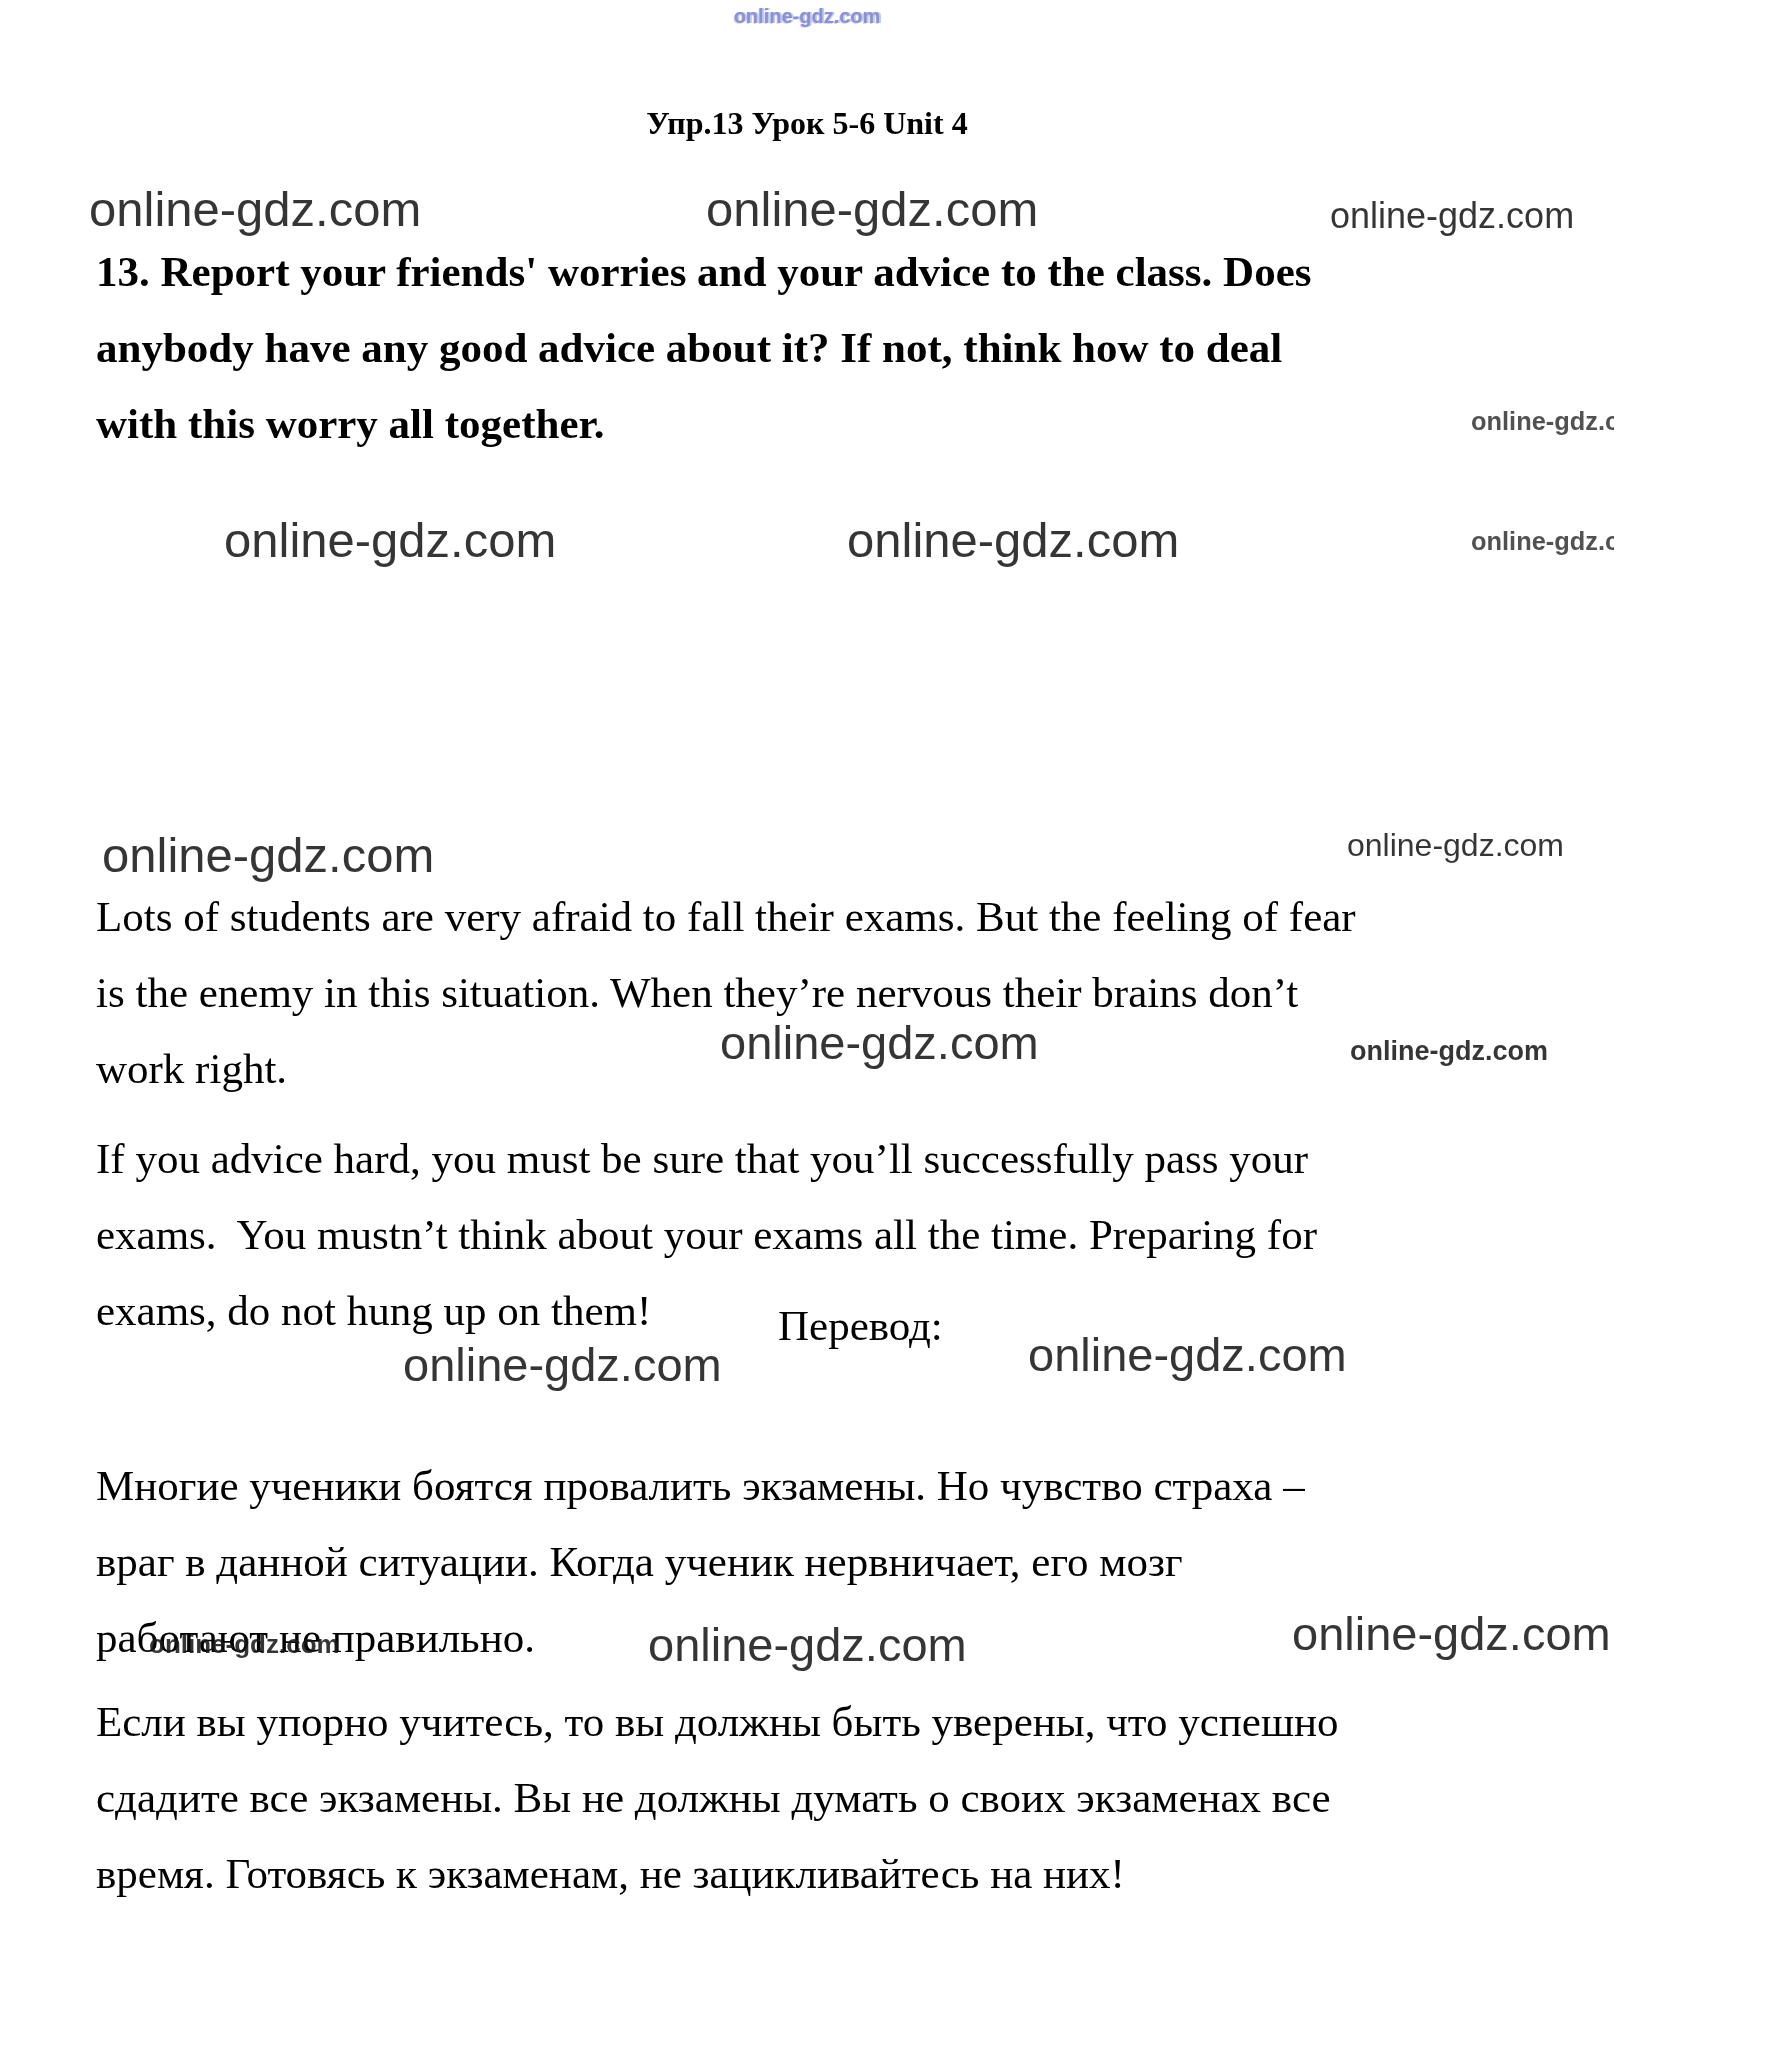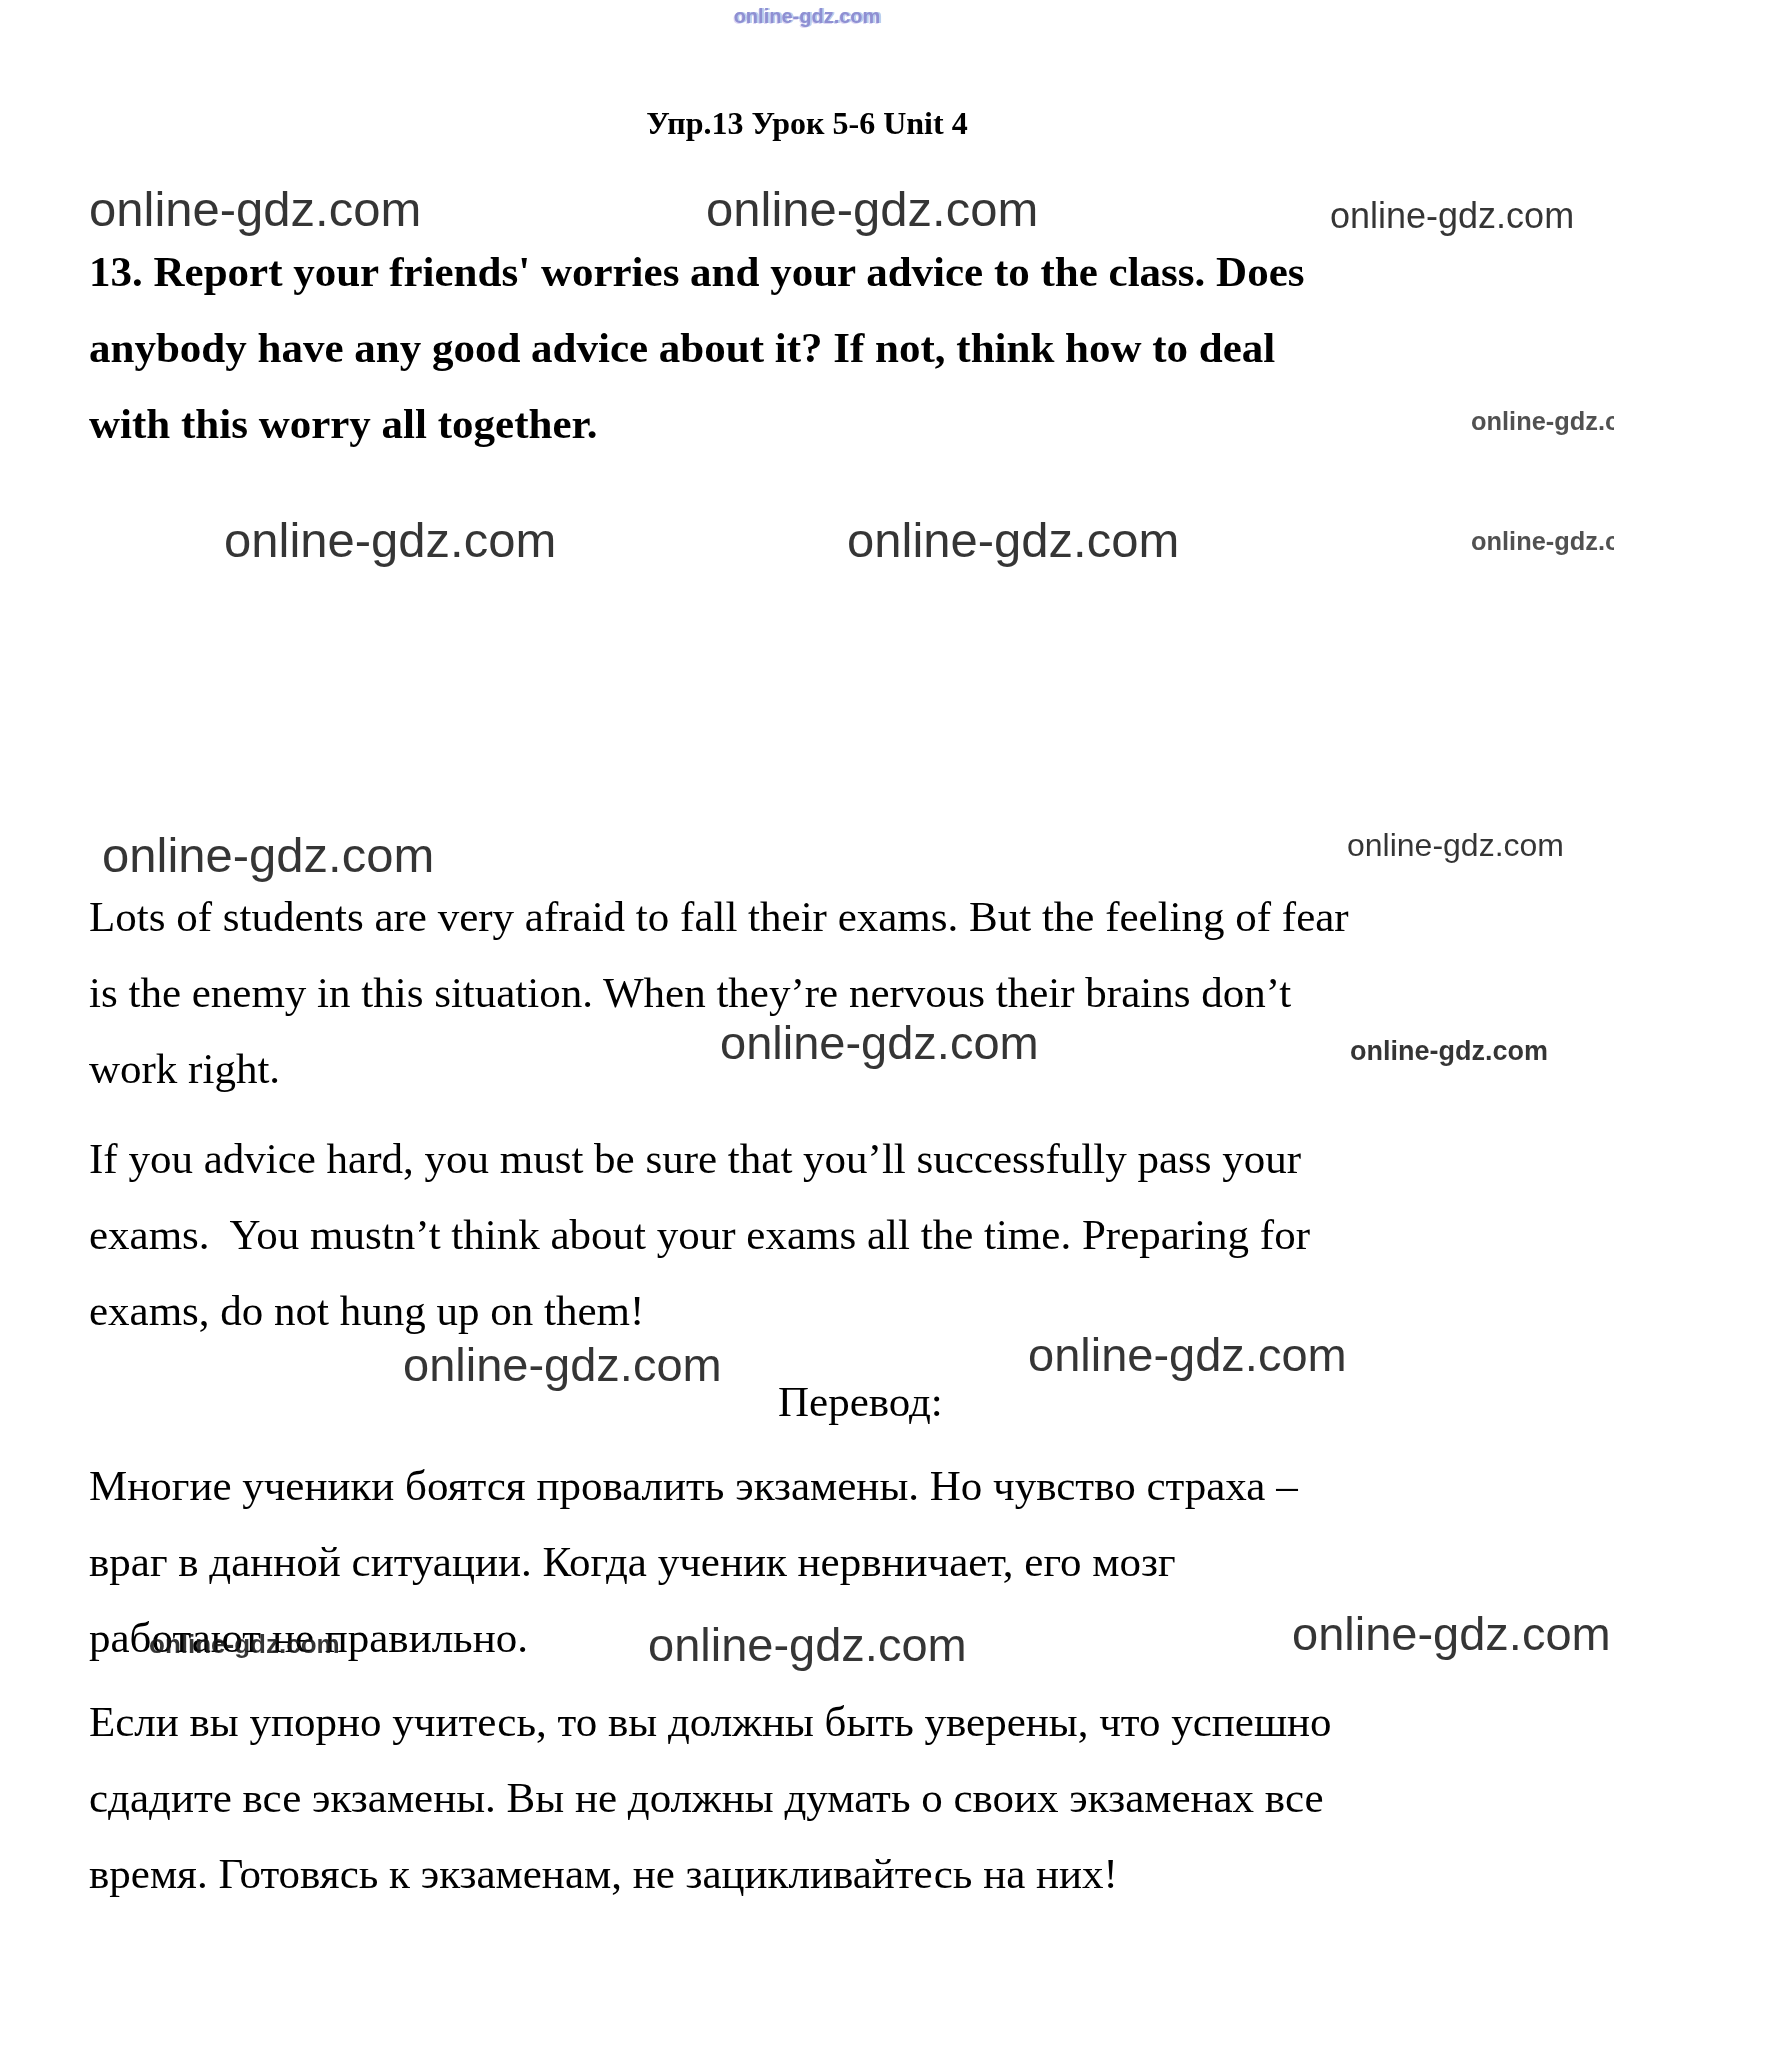--- a/index.html
+++ b/index.html
@@ -56,34 +56,34 @@
     position: absolute;
     top: 105px; left: 0; width: 100%;
     margin: 0;
     text-align: center;
     font-size: 32px;
     font-weight: bold;
     font-family: "Liberation Serif", serif;
   }
   .para {
     position: absolute;
-    left: 89px;
+    left: 96px;
     width: 1676px;
     font-size: 43px;
     line-height: 76px;
     white-space: pre;
     font-family: "Liberation Serif", serif;
     color: #000000;
   }
   .para.bold { font-weight: bold; }
   .p-task-en   { top: 234px; }
   .p-task-ru   { top: 565px; }
   .p-ans-en-1  { top: 879px; }
   .p-ans-en-2  { top: 1121px; }
-  .p-perevod   { top: 1364px; left: 778px; width: auto; text-align: right; }
+  .p-perevod   { top: 1288px; left: 778px; width: auto; text-align: right; }
   .p-ans-ru-1  { top: 1448px; }
   .p-ans-ru-2  { top: 1684px; }
 </style>
 </head>
 <body>
 
 <div class="page">
 
   <div class="wm wm-top">online-gdz.com</div>
 

